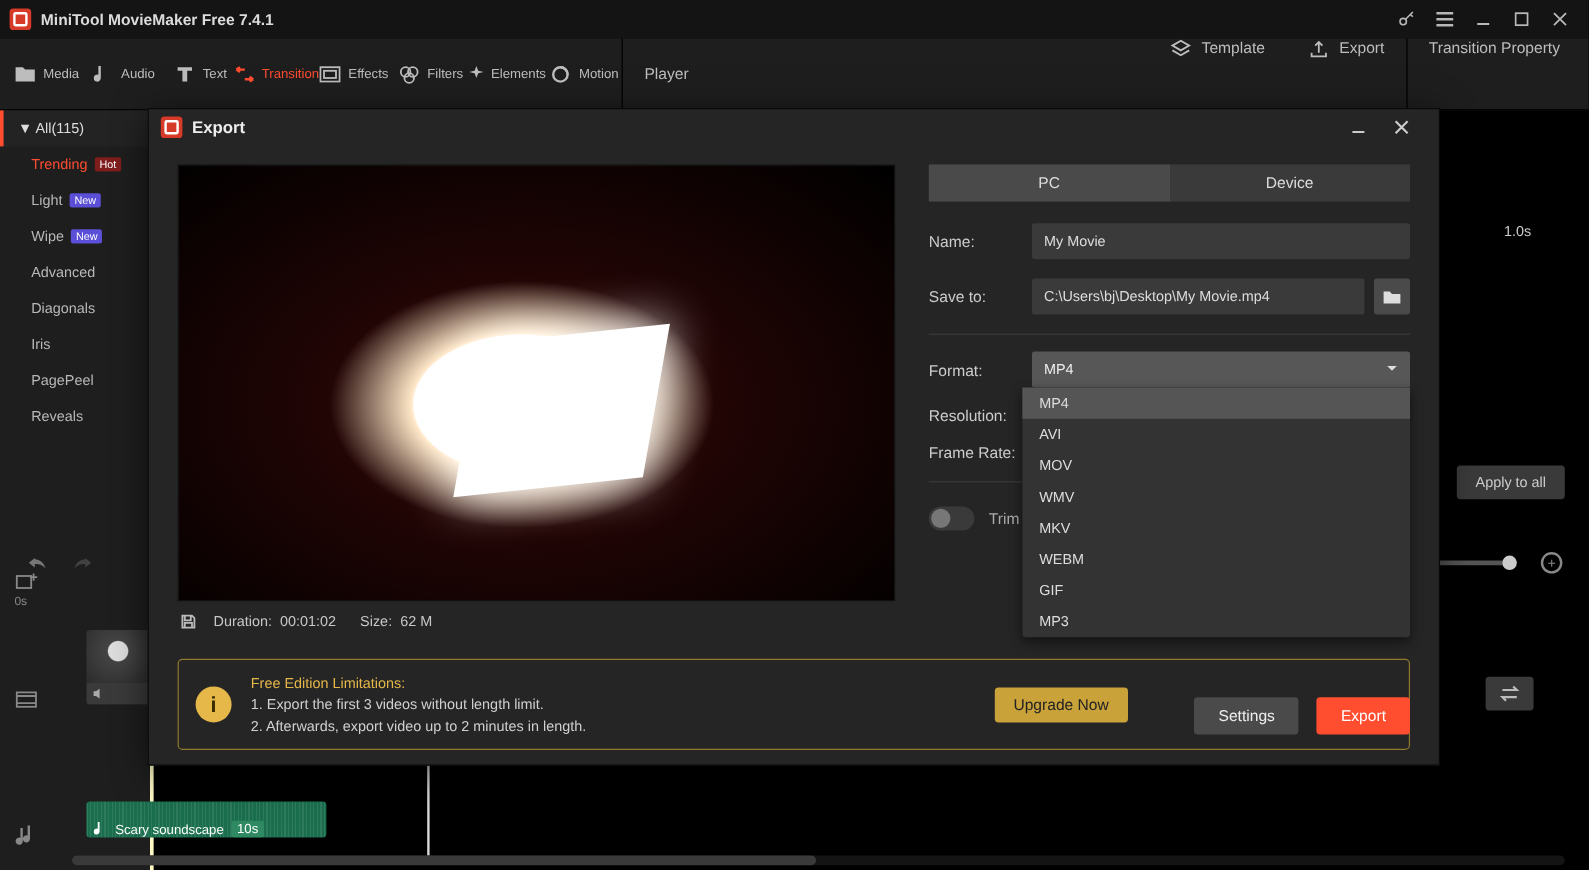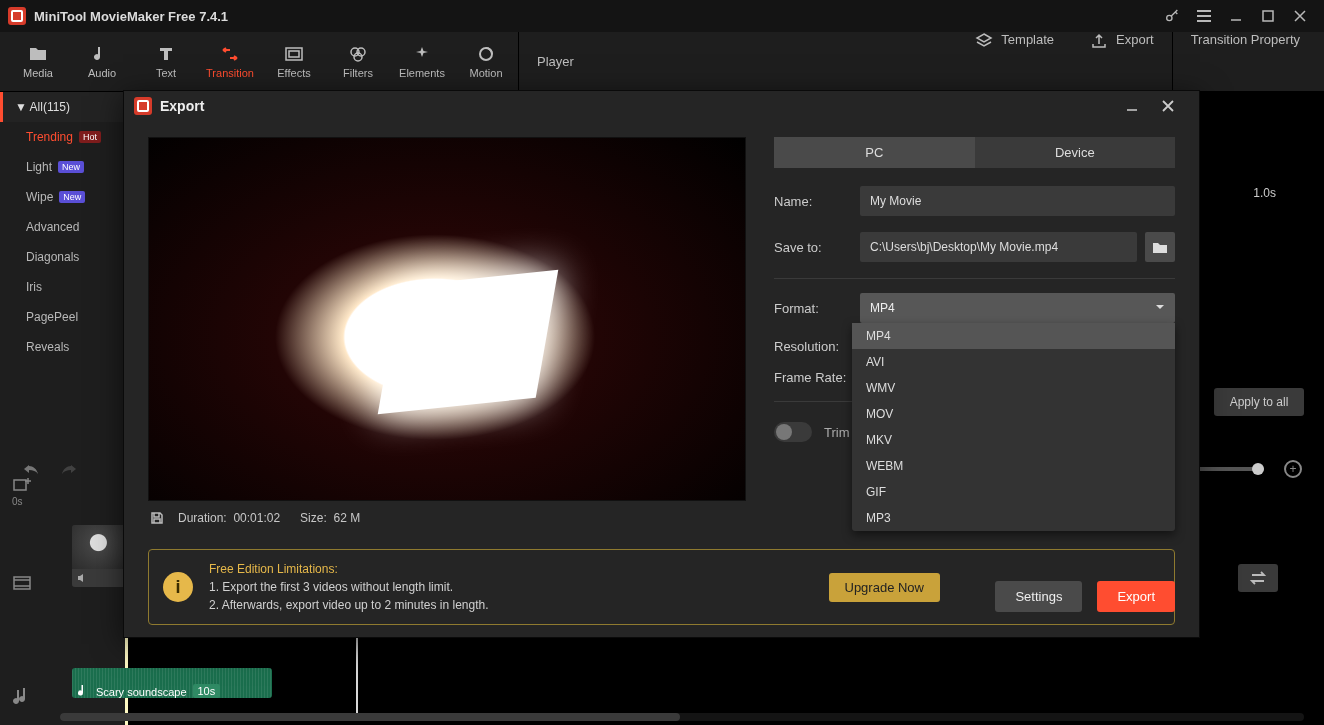--- a/index.html
+++ b/index.html
@@ -13,21 +13,21 @@
   
   .titlebar{height:32px;background:#141414;display:flex;align-items:center;padding:0 8px;}
   .titlebar .logo{width:18px;height:18px;background:#d63b2a;border-radius:3px;margin-right:8px;position:relative;}
   .titlebar .logo::after{content:"";position:absolute;inset:3px;border:2px solid #fff;border-radius:2px;}
   .titlebar .title{color:#dcdcdc;font-size:13px;font-weight:600;}
   .titlebar .spacer{flex:1;}
   .titlebar .tico{width:32px;height:32px;display:flex;align-items:center;justify-content:center;color:#b8b8b8;}
   .key{color:#e6c34f;}
   
   .maintabs{height:60px;background:#1e1e1e;display:flex;align-items:stretch;padding:0 6px;border-bottom:1px solid #000;}
-  .mtab{width:64px;display:flex;flex-direction:column;align-items:center;justify-content:center;gap:4px;color:#bdbdbd;font-size:11px;}
+  .mtab{width:64px;display:flex;flex-direction:row;align-items:center;justify-content:center;gap:4px;color:#bdbdbd;font-size:11px;}
   .mtab.active{color:var(--accent);}
   .mtab .mi{width:22px;height:18px;display:flex;align-items:center;justify-content:center;}
   .trbox{height:60px;display:flex;align-items:flex-start;padding:0 18px;color:#bdbdbd;font-size:13px;}
   .trbox.border-l{border-left:1px solid #000;}
   .panel-player{flex:1;padding-left:18px;border-left:1px solid #000;display:flex;align-items:center;color:#bdbdbd;}
   
   .body{display:flex;height:calc(725px - 32px - 60px);}
   .sidebar{width:128px;background:#1e1e1e;border-right:3px solid #fef9c3;display:flex;flex-direction:column;}
   .sideall{padding:8px 12px;color:#ddd;font-size:12px;border-left:3px solid var(--accent);background:#232323;}
   .side-list{overflow:auto;}
@@ -399,22 +399,22 @@
       <div class="trim-row">
         <div class="switch">
             <div class="kn"></div>
           </div>
         <span>Trim</span>
       </div>
 
       <div class="dropdown" id="fmt-dd">
           <div class="opt sel-opt">MP4</div>
           <div class="opt">AVI</div>
+          <div class="opt">MOV</div>
           <div class="opt">WMV</div>
-          <div class="opt">MOV</div>
           <div class="opt">MKV</div>
           <div class="opt">WEBM</div>
           <div class="opt">GIF</div>
           <div class="opt">MP3</div>
         </div>
     </div>
   </div>
 
   <div class="limbar">
     <div class="lim-ic">i</div>

